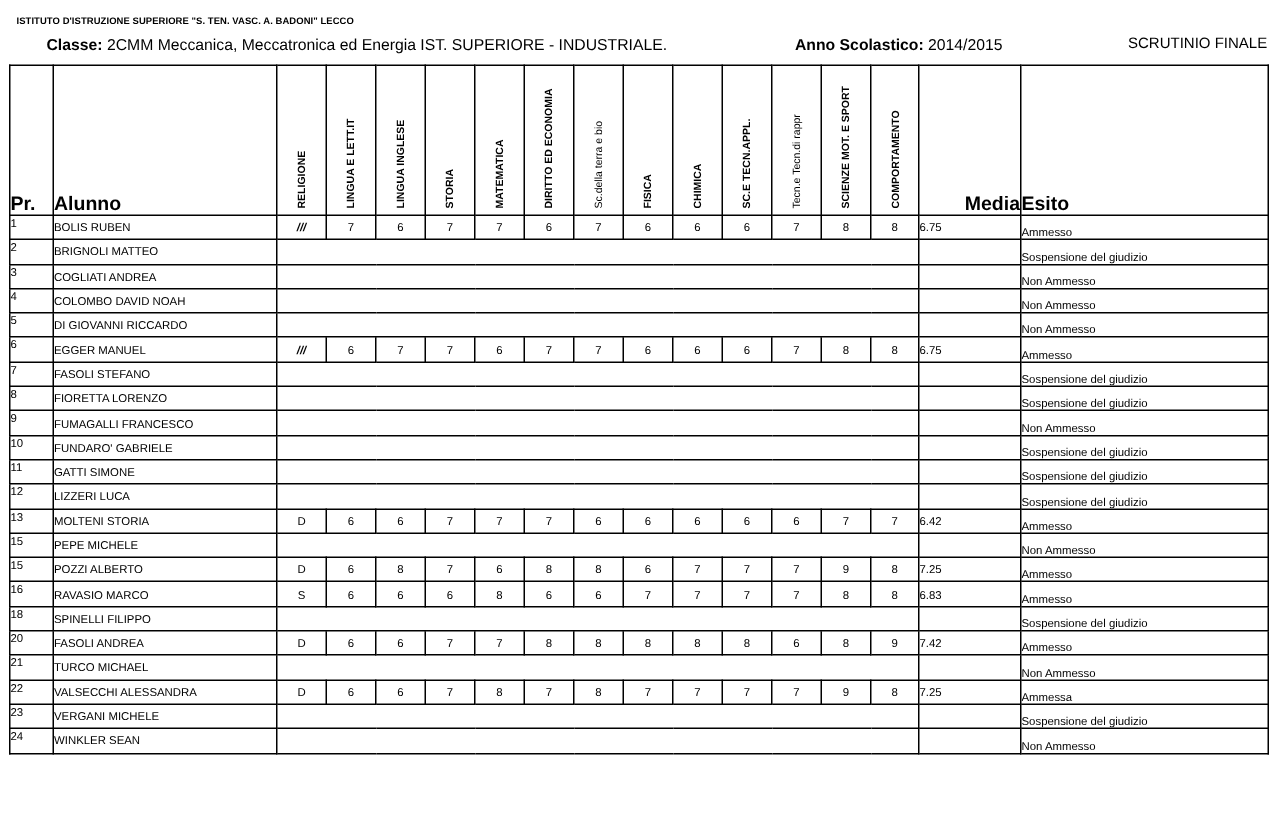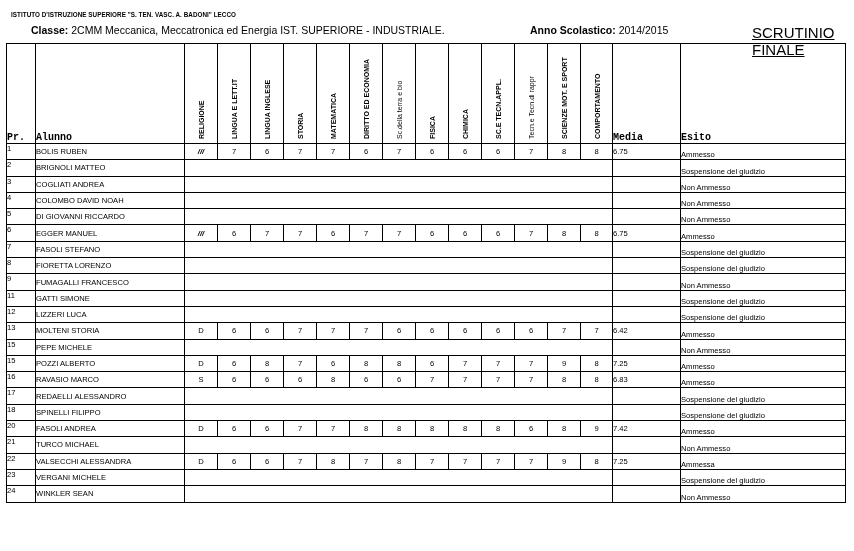--- a/index.html
+++ b/index.html
@@ -13,34 +13,34 @@
     }
     .classe-line {
       position: absolute; left: 31px; top: 24px; font-size: 10.5px;
     }
     .classe-line .lbl { font-weight: bold; }
     .anno {
       position: absolute; left: 530px; top: 24px; font-size: 10.5px;
     }
     .anno .lbl { font-weight: bold; }
     .scrutinio {
-      position: absolute; left: 752px; top: 24px; font-size: 15px; text-decoration: underline;
+      position: absolute; left: 752px; top: 24px; font-size: 10px;
     }
     table.grid {
       position: absolute; left: 6px; top: 43px;
       border-collapse: collapse; table-layout: fixed;
       font-size: 8px;
     }
     table.grid td, table.grid th {
       border: 1px solid #000; padding: 0; overflow: hidden; white-space: nowrap;
     }
     th { font-weight: bold; }
     thead th { height: 99px; vertical-align: bottom; }
-    th.pr, th.alunno, th.media, th.esito { text-align: left; padding-left: 2px; padding-bottom: 2px; font-size: 10px; font-family: Liberation Mono, monospace; }
-    th.media { text-align: left; padding-left: 14px; }
+    th.pr, th.alunno, th.media, th.esito { text-align: left; padding-left: 2px; padding-bottom: 2px; font-size: 13px; }
+    th.media { text-align: right; padding-left: 14px; }
     th.subj { position: relative; }
     th.subj .vt {
       position: absolute; left: 50%; bottom: 4px;
       transform-origin: left bottom;
       transform: translateX(4px) rotate(-90deg);
       font-size: 7px; font-weight: bold; white-space: nowrap;
     }
     th.subj .vt.light { font-weight: normal; }
     tbody td { height: 15.3px; font-size: 7.6px; }
     td.pr { padding-left: 2px; vertical-align: top; }
@@ -215,20 +215,27 @@
         <td class="esito">Sospensione del giudizio</td>
       </tr>
       <tr>
         <td class="pr">9</td>
         <td class="name">FUMAGALLI FRANCESCO</td>
         <td class="blank" colspan="13"></td>
         <td class="media"></td>
         <td class="esito">Non Ammesso</td>
       </tr>
       <tr>
+        <td class="pr">10</td>
+        <td class="name">FUNDARO' GABRIELE</td>
+        <td class="blank" colspan="13"></td>
+        <td class="media"></td>
+        <td class="esito">Sospensione del giudizio</td>
+      </tr>
+      <tr>
         <td class="pr">11</td>
         <td class="name">GATTI SIMONE</td>
         <td class="blank" colspan="13"></td>
         <td class="media"></td>
         <td class="esito">Sospensione del giudizio</td>
       </tr>
       <tr>
         <td class="pr">12</td>
         <td class="name">LIZZERI LUCA</td>
         <td class="blank" colspan="13"></td>
@@ -291,27 +298,20 @@
         <td class="g">6</td>
         <td class="g">6</td>
         <td class="g">7</td>
         <td class="g">7</td>
         <td class="g">7</td>
         <td class="g">7</td>
         <td class="g">8</td>
         <td class="g">8</td>
         <td class="media">6.83</td>
         <td class="esito">Ammesso</td>
-      </tr>
-      <tr>
-        <td class="pr">17</td>
-        <td class="name">REDAELLI ALESSANDRO</td>
-        <td class="blank" colspan="13"></td>
-        <td class="media"></td>
-        <td class="esito">Sospensione del giudizio</td>
       </tr>
       <tr>
         <td class="pr">18</td>
         <td class="name">SPINELLI FILIPPO</td>
         <td class="blank" colspan="13"></td>
         <td class="media"></td>
         <td class="esito">Sospensione del giudizio</td>
       </tr>
       <tr>
         <td class="pr">20</td>

